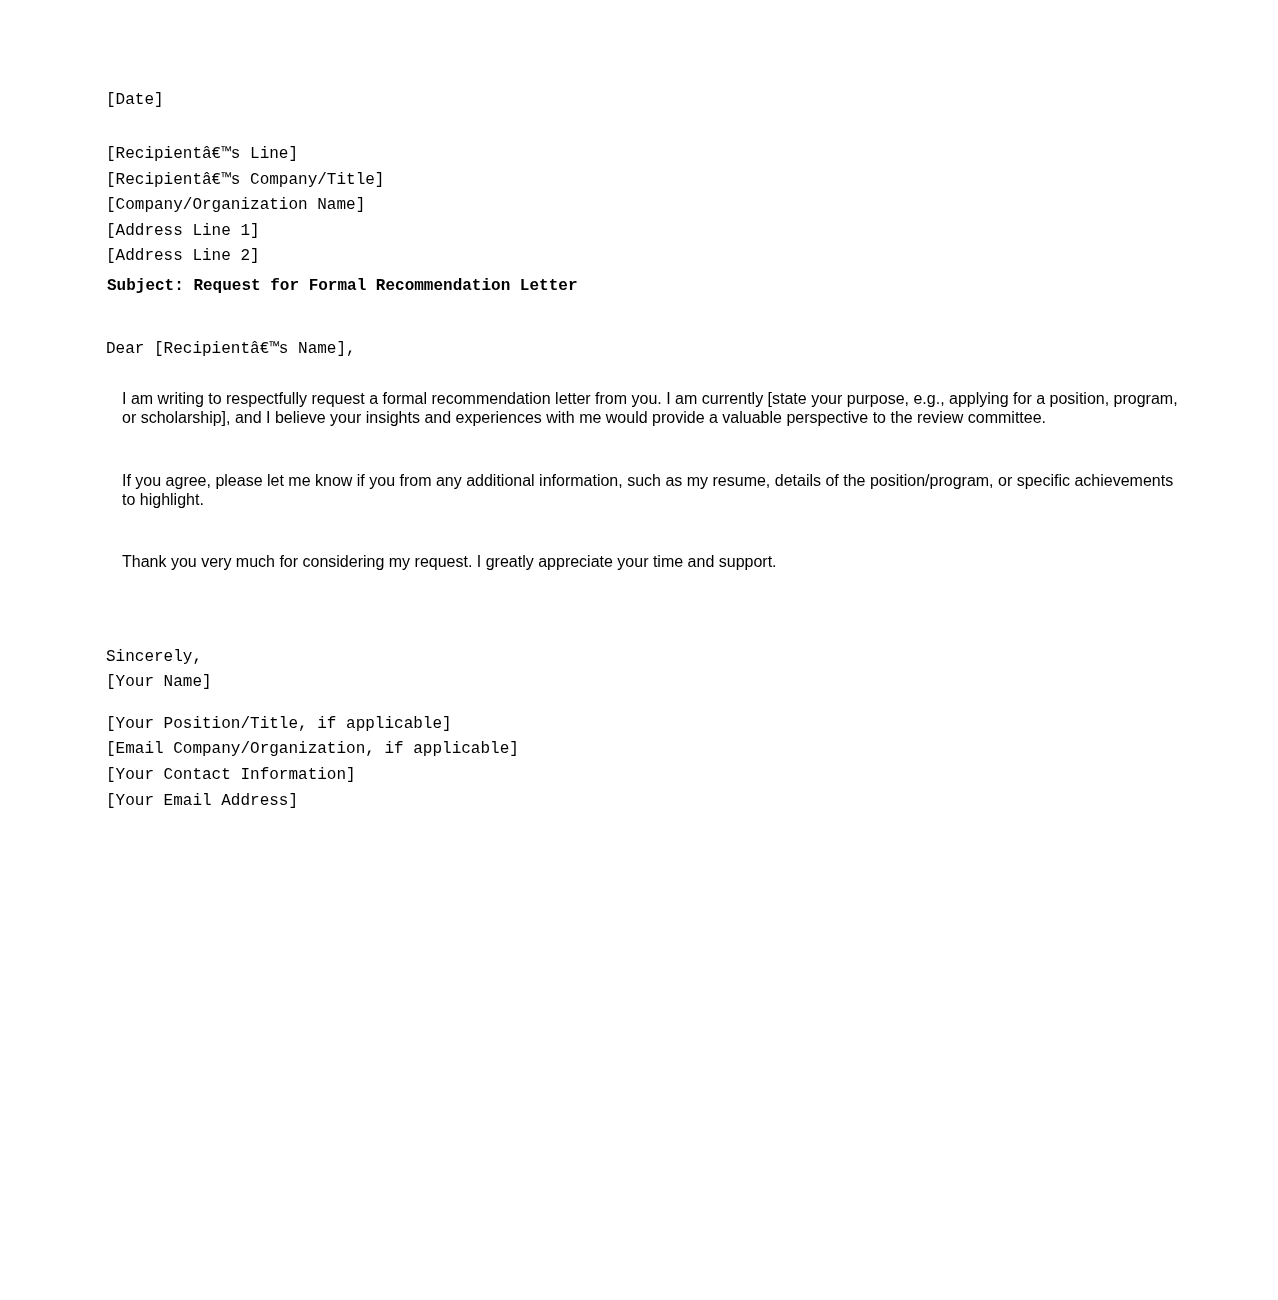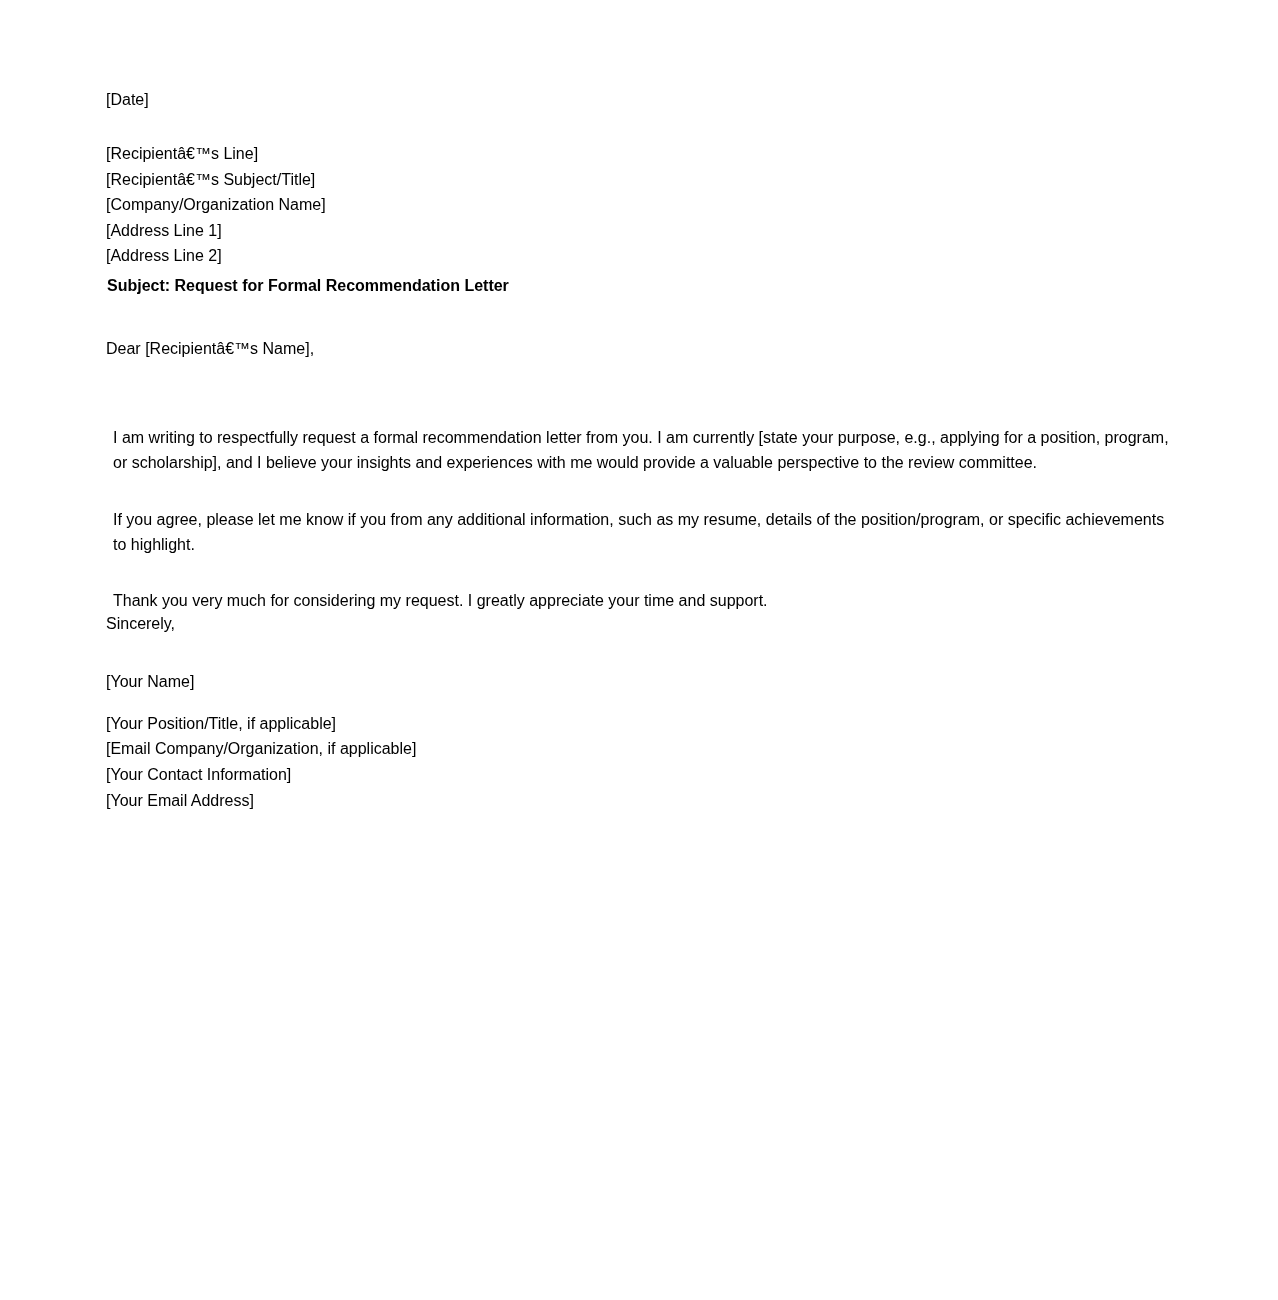--- a/index.html
+++ b/index.html
@@ -20,55 +20,55 @@
       position: absolute;
       left: 106px;
       top: 0;
       width: 1065px;
     }
     .line {
       position: absolute;
       left: 0;
       white-space: nowrap;
       line-height: 20px;
+      font-family: Liberation Mono, monospace;
     }
     .para {
       position: absolute;
-      left: 7px;
+      left: 16px;
       width: 1065px;
-      line-height: 25px;
-      margin-top: 36px;
+      line-height: 19px;
     }
     .bold {
       font-weight: bold;
     }
   </style>
 </head>
 <body>
 
 <div class="page">
   <div class="line" style="top:90px">[Date]</div>
 
   <div>
     <div class="line" style="top:144px">[Recipientâ€™s Line]</div>
-    <div class="line" style="top:170px">[Recipientâ€™s Subject/Title]</div>
+    <div class="line" style="top:170px">[Recipientâ€™s Company/Title]</div>
     <div class="line" style="top:195px">[Company/Organization Name]</div>
     <div class="line" style="top:221px">[Address Line 1]</div>
     <div class="line" style="top:246px">[Address Line 2]</div>
   </div>
 
   <div class="line bold" style="top:276px; left:1px">Subject: Request for Formal Recommendation Letter</div>
 
   <div class="line" style="top:339px">Dear [Recipientâ€™s Name],</div>
 
   <div class="para" style="top:389px">I am writing to respectfully request a formal recommendation letter from you. I am currently [state your purpose, e.g., applying for a position, program, or scholarship], and I believe your insights and experiences with me would provide a valuable perspective to the review committee.</div>
   <div class="para" style="top:471px">If you agree, please let me know if you from any additional information, such as my resume, details of the position/program, or specific achievements to highlight.</div>
   <div class="para" style="top:552px">Thank you very much for considering my request. I greatly appreciate your time and support.</div>
 
-  <div class="line" style="top:614px">Sincerely,</div>
+  <div class="line" style="top:647px">Sincerely,</div>
   <div class="line" style="top:672px">[Your Name]</div>
 
   <div>
     <div class="line" style="top:714px">[Your Position/Title, if applicable]</div>
     <div class="line" style="top:739px">[Email Company/Organization, if applicable]</div>
     <div class="line" style="top:765px">[Your Contact Information]</div>
     <div class="line" style="top:791px">[Your Email Address]</div>
   </div>
 </div>
 

